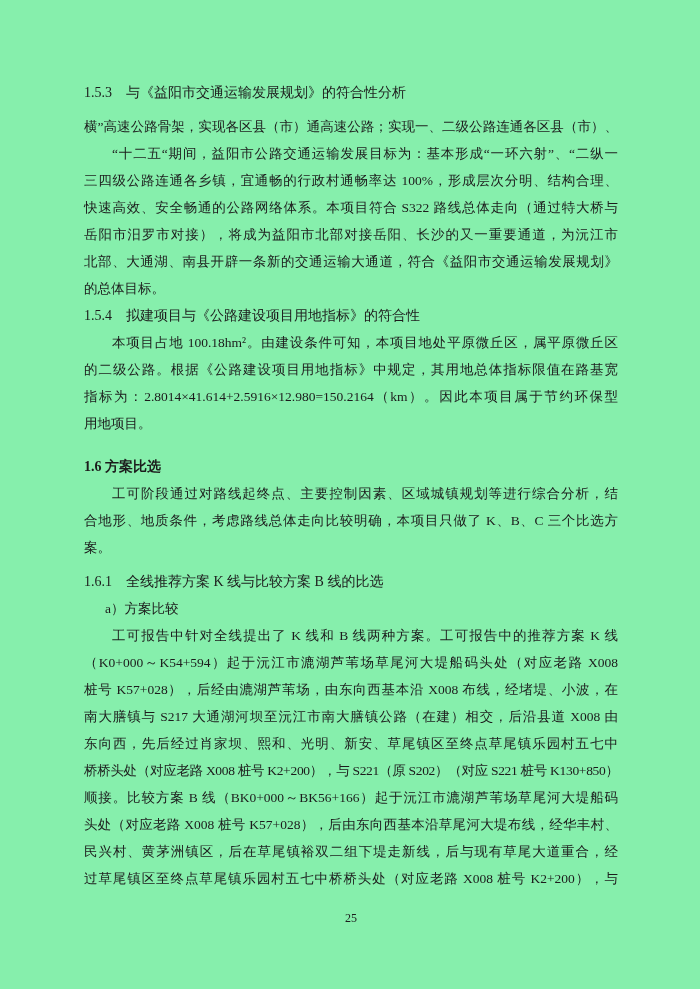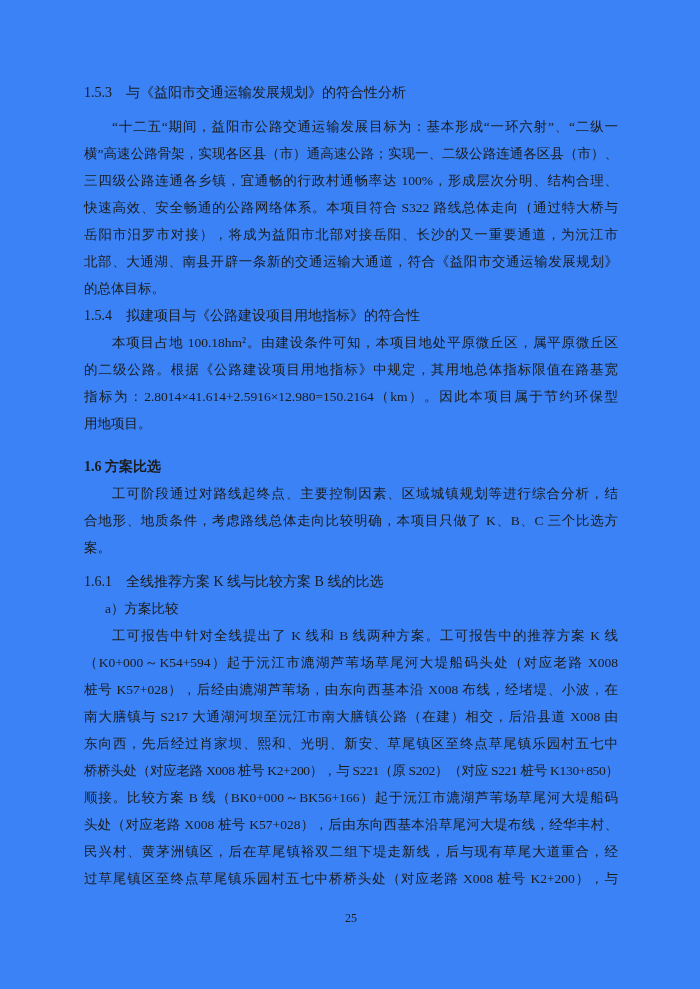--- a/index.html
+++ b/index.html
@@ -12,21 +12,21 @@
     background: #ffffff;
     position: relative;
     font-family: "Liberation Serif", "DejaVu Serif", serif;
     color: #1c1c1c;
     overflow: hidden;
   }
   .page {
     position: absolute;
     left: 0; top: 0;
     width: 700px; height: 989px;
-    background: #3b82f6;
+    background: #86efac;
   }
   .page-content {
     position: absolute;
     left: 84px;
     top: 79px;
     width: 534px;
     font-size: 13.5px;
     line-height: 27px;
   }
   .line {
@@ -64,22 +64,22 @@
   }
 </style>
 </head>
 <body>
 
 <div class="page">
   <div class="page-content">
 
     <div class="heading h153">1.5.3　与《益阳市交通运输发展规划》的符合性分析</div>
 
+    <div class="line">横”高速公路骨架，实现各区县（市）通高速公路；实现一、二级公路连通各区县（市）、</div>
     <div class="line indent">“十二五“期间，益阳市公路交通运输发展目标为：基本形成“一环六射”、“二纵一</div>
-    <div class="line">横”高速公路骨架，实现各区县（市）通高速公路；实现一、二级公路连通各区县（市）、</div>
     <div class="line">三四级公路连通各乡镇，宜通畅的行政村通畅率达 100%，形成层次分明、结构合理、</div>
     <div class="line">快速高效、安全畅通的公路网络体系。本项目符合 S322 路线总体走向（通过特大桥与</div>
     <div class="line">岳阳市汨罗市对接），将成为益阳市北部对接岳阳、长沙的又一重要通道，为沅江市</div>
     <div class="line">北部、大通湖、南县开辟一条新的交通运输大通道，符合《益阳市交通运输发展规划》</div>
     <div class="line end">的总体目标。</div>
 
     <div class="heading h154">1.5.4　拟建项目与《公路建设项目用地指标》的符合性</div>
 
     <div class="line indent">本项目占地 100.18hm²。由建设条件可知，本项目地处平原微丘区，属平原微丘区</div>
     <div class="line">的二级公路。根据《公路建设项目用地指标》中规定，其用地总体指标限值在路基宽</div>

